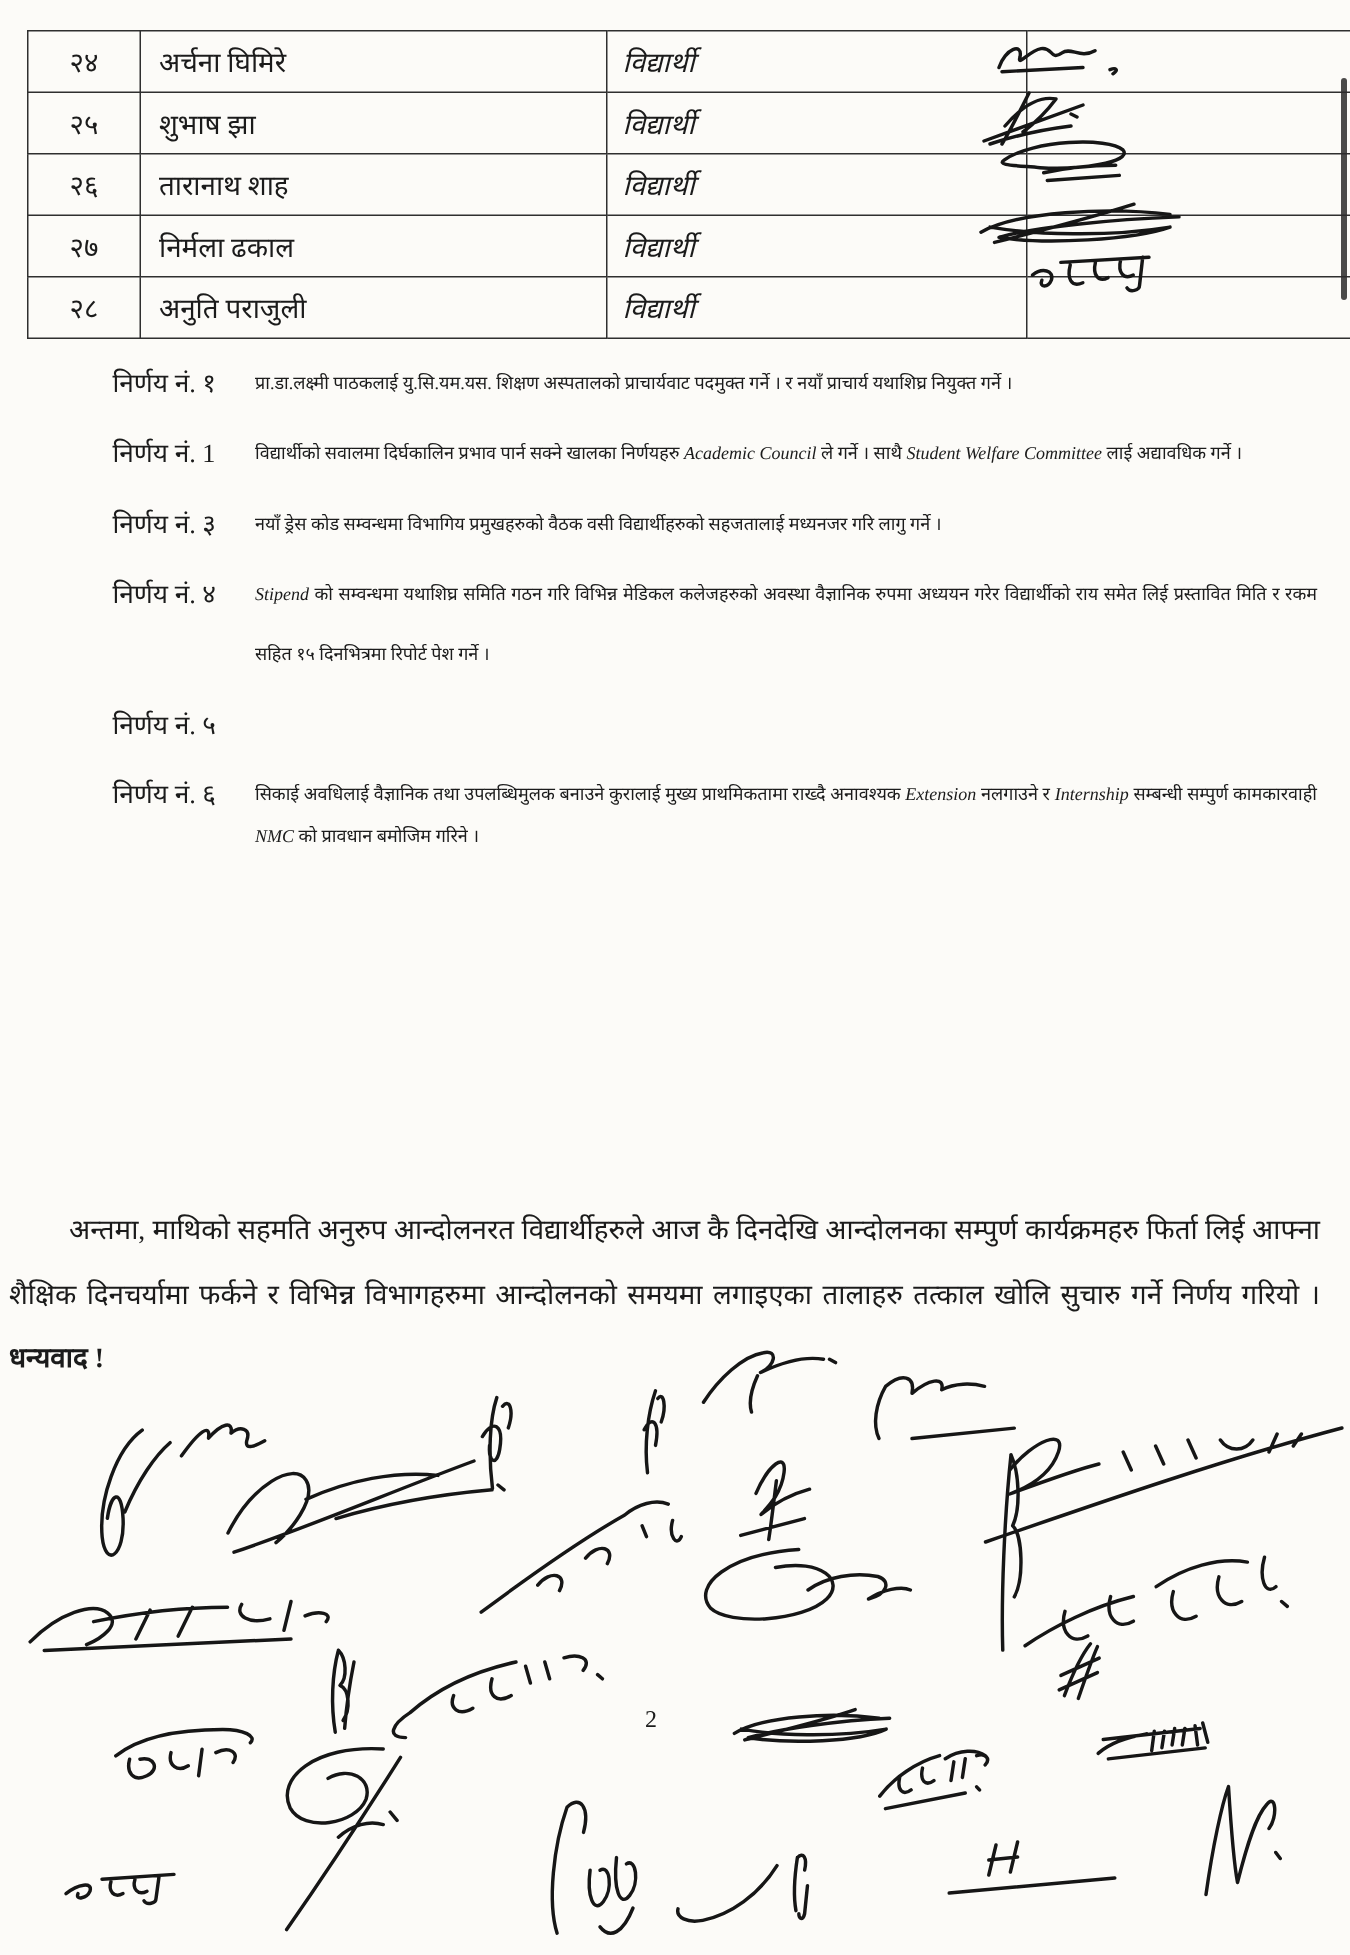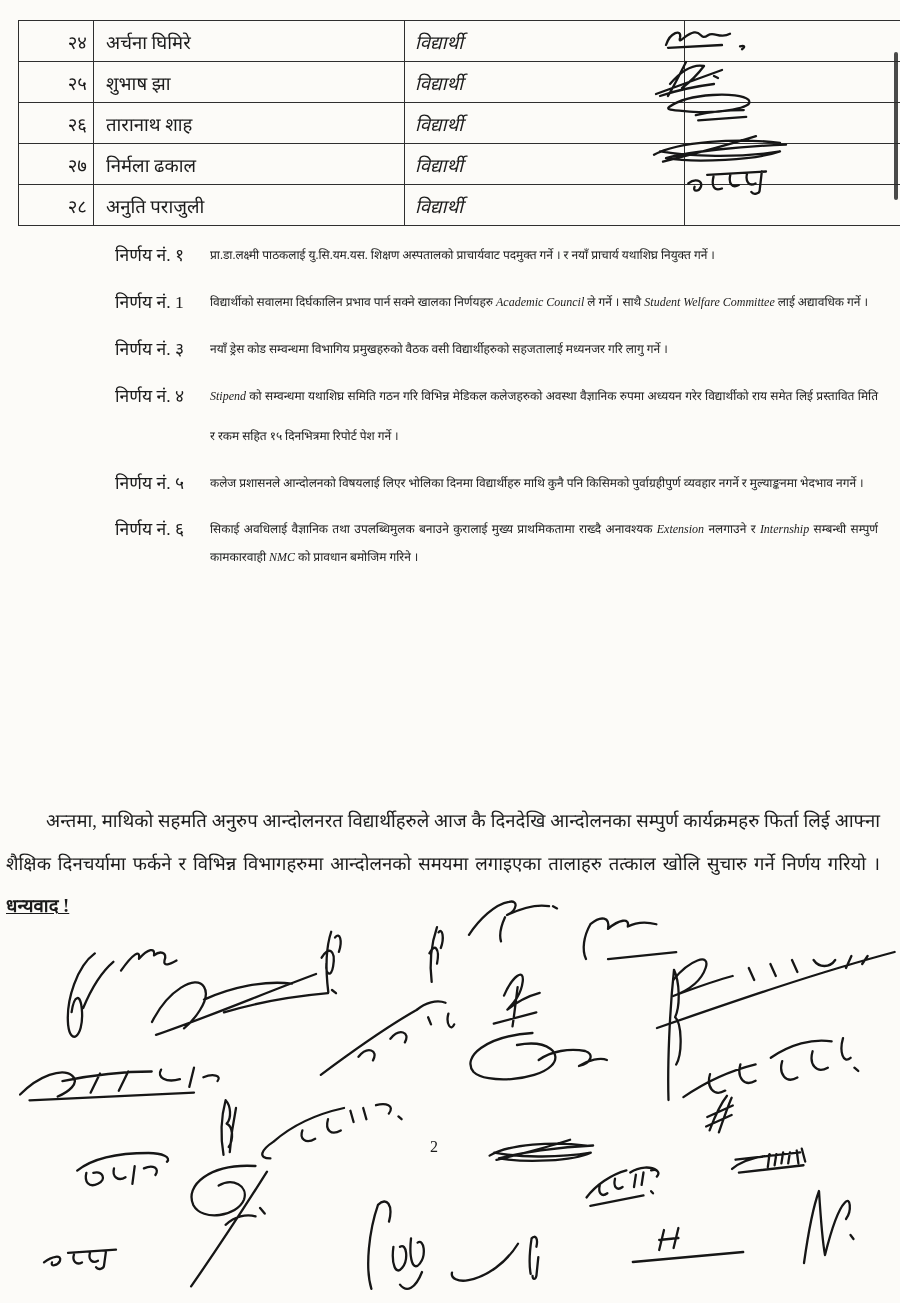--- a/index.html
+++ b/index.html
@@ -15,39 +15,39 @@
   .att-table{
     position:absolute;left:18px;top:20px;width:852px;height:182px;
     border-collapse:collapse;table-layout:fixed;
   }
   .att-table td{
     border:1.6px solid #2f2f2f;
     font-size:18.5px;vertical-align:middle;
     padding:2px 6px;height:36px;
     white-space:nowrap;overflow:hidden;
   }
-  .att-table td.sn{width:62px;text-align:right;}
+  .att-table td.sn{width:62px;text-align:center;}
   .att-table td.nm{width:292px;padding-left:12px;}
   .att-table td.dg{width:263px;padding-left:10px;font-style:italic;}
   .att-table td.sg{width:235px;}
 
   
   .decisions{position:absolute;left:75px;top:235px;width:803px;}
   .decision{display:flex;margin-bottom:7px;}
   .decision .lbl{
-    flex:0 0 95px;font-size:17.5px;line-height:40px;white-space:nowrap;margin-left:40px;
+    flex:0 0 95px;font-size:17.5px;line-height:40px;white-space:nowrap;
   }
   .decision .body{
     flex:1;font-size:12px;line-height:40px;text-align:justify;
     padding-left:0;
   }
   .decision.tight .body{line-height:27.5px;padding-top:6px;}
   .decision.tight .lbl{line-height:27.5px;padding-top:6px;}
   .it{font-style:italic;}
-  .bd{font-weight:bold;text-decoration:underline;}
+  .bd{font-weight:bold;}
 
   
   .closing{
     position:absolute;left:6px;top:800px;width:874px;
     font-size:18.5px;line-height:42.5px;text-align:justify;text-indent:40px;
   }
 
   
   .page-num{
     position:absolute;left:430px;top:1138px;font-size:16px;
@@ -123,21 +123,20 @@
     <div class="decision">
       <div class="lbl">निर्णय नं. ३</div>
       <div class="body"><span>नयाँ ड्रेस कोड सम्वन्धमा विभागिय प्रमुखहरुको वैठक वसी विद्यार्थीहरुको सहजतालाई मध्यनजर गरि लागु गर्ने ।</span></div>
     </div>
     <div class="decision">
       <div class="lbl">निर्णय नं. ४</div>
       <div class="body"><span class="it">Stipend</span><span> को सम्वन्धमा यथाशिघ्र समिति गठन गरि विभिन्न मेडिकल कलेजहरुको अवस्था वैज्ञानिक रुपमा अध्ययन गरेर विद्यार्थीको राय समेत लिई प्रस्तावित मिति र रकम सहित १५ दिनभित्रमा रिपोर्ट पेश गर्ने ।</span></div>
     </div>
     <div class="decision">
       <div class="lbl">निर्णय नं. ५</div>
-      <div class="body"><span>कलेज प्रशासनले आन्दोलनको विषयलाई लिएर भोलिका दिनमा विद्यार्थीहरु माथि कुनै पनि किसिमको पुर्वाग्रहीपुर्ण व्यवहार नगर्ने र मुल्याङ्कनमा भेदभाव नगर्ने ।</span></div>
     </div>
     <div class="decision tight">
       <div class="lbl">निर्णय नं. ६</div>
       <div class="body"><span>सिकाई अवधिलाई वैज्ञानिक तथा उपलब्धिमुलक बनाउने कुरालाई मुख्य प्राथमिकतामा राख्दै अनावश्यक </span><span class="it">Extension</span><span> नलगाउने र </span><span class="it">Internship</span><span> सम्बन्धी सम्पुर्ण कामकारवाही </span><span class="it">NMC</span><span> को प्रावधान बमोजिम गरिने ।</span></div>
     </div>
   </div>
 
   <div class="closing"><span>अन्तमा, माथिको सहमति अनुरुप आन्दोलनरत विद्यार्थीहरुले आज कै दिनदेखि आन्दोलनका सम्पुर्ण कार्यक्रमहरु फिर्ता लिई आफ्ना शैक्षिक दिनचर्यामा फर्कने र विभिन्न विभागहरुमा आन्दोलनको समयमा लगाइएका तालाहरु तत्काल खोलि सुचारु गर्ने निर्णय गरियो । </span><span class="bd">धन्यवाद !</span></div>
 
   <div class="page-num">2</div>

